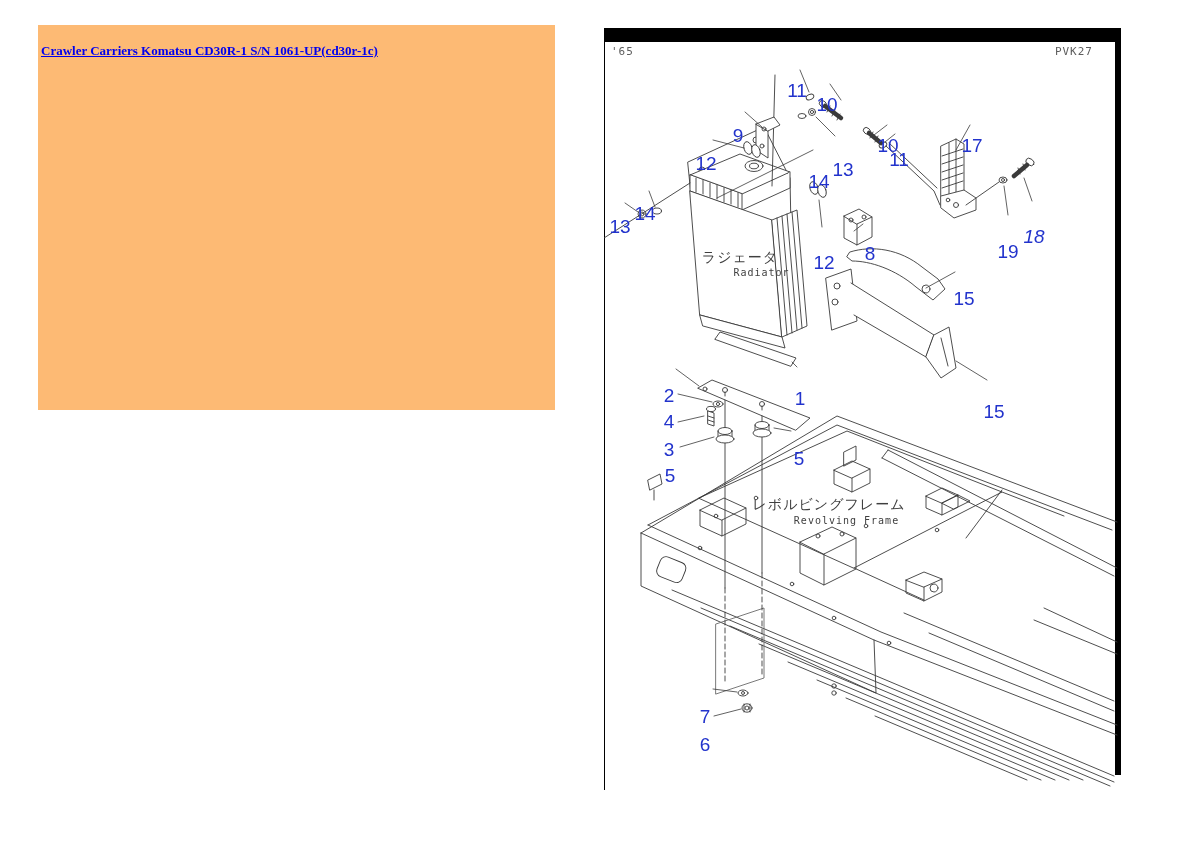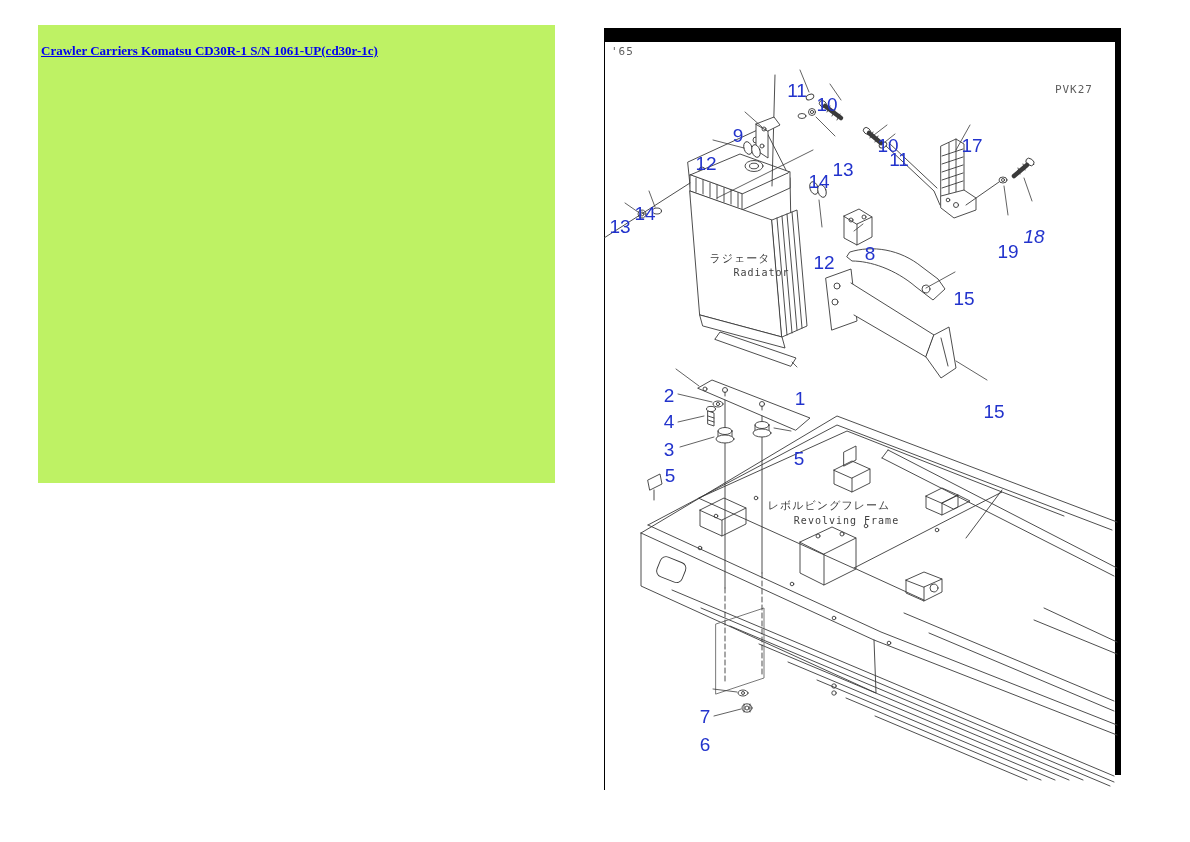--- a/index.html
+++ b/index.html
@@ -2,53 +2,53 @@
 <html><head>
 <meta charset="utf-8">
 <style>
   html,body{margin:0;padding:0;}
   body{
     width:1190px;height:842px;position:relative;background:#ffffff;
     font-family:"Liberation Sans",sans-serif;overflow:hidden;
   }
   
   .black-panel{
-    position:absolute;left:38px;top:25px;width:517px;height:458px;
-    background:#bef264;
+    position:absolute;left:38px;top:25px;width:517px;height:385px;
+    background:#fdba74;
   }
   .breadcrumb-link{
     position:absolute;left:3px;top:18px;
     font-family:"Liberation Serif",serif;font-weight:bold;font-size:13px;
     text-decoration:underline;white-space:nowrap;cursor:pointer;
   }
   
   .diagram-panel{
     position:absolute;left:604px;top:28px;width:517px;height:762px;background:#fff;
   }
   .diagram-panel .top-bar{position:absolute;left:0;top:0;width:517px;height:14px;background:#000;}
   .diagram-panel .right-bar{position:absolute;right:0;top:0;width:6px;height:747px;background:#000;}
   .diagram-panel .left-border{position:absolute;left:0;top:14px;width:1px;height:748px;background:#000;}
   .page-code{
     position:absolute;top:17px;font-family:"DejaVu Sans Mono","Liberation Mono",monospace;
     font-size:11px;color:#5d5d5d;letter-spacing:1px;
   }
   .page-code.left{left:7px;}
-  .page-code.right{right:28px;margin-top:38px;}
+  .page-code.right{right:28px;}
   .diagram-svg{position:absolute;left:0;top:0;}
   .watermark{
     position:absolute;left:244px;top:351px;
     font-family:"Liberation Sans",sans-serif;font-size:22px;color:#8c8c8c;
     white-space:nowrap;letter-spacing:0.5px;
   }
   .draw-label{
     position:absolute;transform:translate(-50%,-50%);
     font-family:"DejaVu Sans Mono","Liberation Mono",monospace;
     color:#3f3f3f;white-space:nowrap;letter-spacing:1px;
   }
-  .draw-label.jp{font-size:11px;}
+  .draw-label.jp{font-size:14px;}
   .draw-label.en{font-size:10px;padding-left:43px;}
   #callout-layer{position:absolute;left:0;top:0;width:517px;height:762px;pointer-events:none;margin-top:28px;}
   .callout{
     position:absolute;transform:translate(-50%,-50%);
     font-family:"Liberation Sans",sans-serif;font-size:19px;line-height:1;
     white-space:nowrap;
   }
 </style>
 </head>
 <body>

